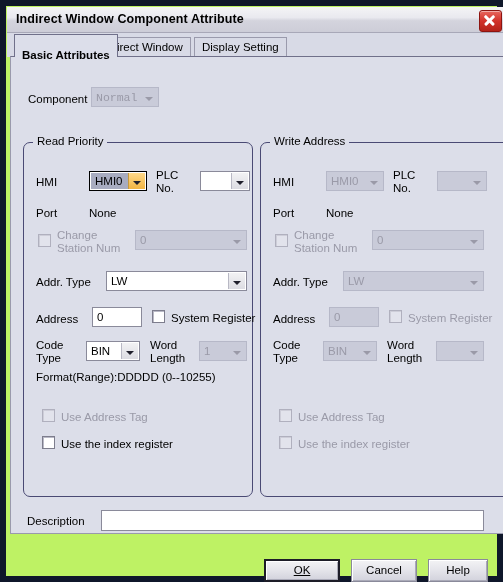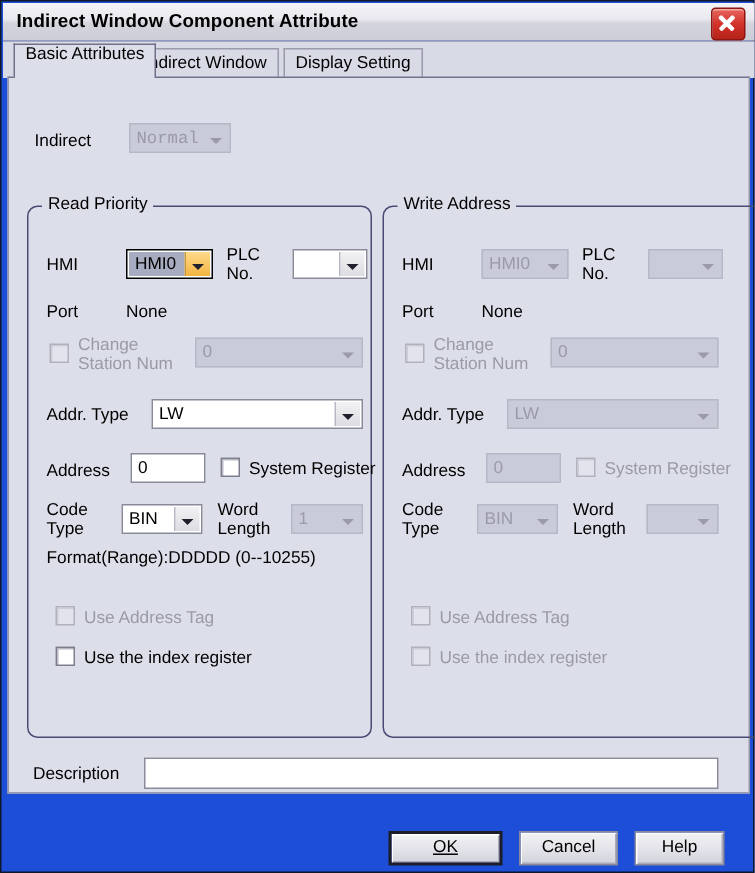--- a/index.html
+++ b/index.html
@@ -16,22 +16,22 @@
     overflow: hidden;
     -webkit-font-smoothing: none;
   }
 
   
   #window {
     position: absolute;
     left: 0; top: 0;
     width: 503px; height: 582px;
     box-sizing: border-box;
-    background: #1d4ed8;
-    border: 1px solid #0f172a;
+    background: #bef264;
+    border: 6px solid #0f172a;
   }
 
   
   #titlebar {
     position: absolute;
     left: 1px; top: 1px;
     width: 501px; height: 26px;
     background: linear-gradient(to bottom, #f4f4f6 0%, #e9e9ef 42%, #d4d4dd 55%, #cdcdd8 100%);
     border-bottom: 1px solid #a8a8b8;
     box-sizing: border-box;
@@ -82,24 +82,24 @@
     background: #d8dae6;
     border: 1px solid #9a9aac;
     border-bottom: none;
     white-space: nowrap;
     cursor: pointer;
     color: #000;
   }
   .tab.active {
     top: 1px;
     height: 23px;
-    padding-top: 0;
+    padding-top: 14px;
     background: #dcdeea;
     border-color: #70708a;
-    font-weight: normal;
+    font-weight: bold;
     z-index: 3;
   }
 
   
   #tabpage {
     position: absolute;
     left: 4px; top: 50px;
     width: 495px; height: 478px;
     box-sizing: border-box;
     background: #dcdee9;
@@ -292,21 +292,21 @@
   </div>
 
   <div id="tabstrip">
     <div class="tab active" style="left:7px;">Basic Attributes</div>
     <div class="tab" style="left:86px;text-align:center;">Indirect Window</div>
     <div class="tab" style="left:187px;">Display Setting</div>
   </div>
 
   <div id="tabpage">
 
-    <div class="lbl" style="left:17px; top:36px;">Indirect</div>
+    <div class="lbl" style="left:17px; top:36px;">Component</div>
     <div class="combo disabled" style="left:80px; top:30px; width:68px;font-family:Liberation Mono, monospace;">
       <div class="val">Normal</div>
       <div class="arrowbox">
           <div class="arrow"></div>
         </div>
     </div>
 
     <div class="group" style="left:12px; top:85px; width:230px; height:355px;">
       <div class="gtitle">Read Priority</div>
 

